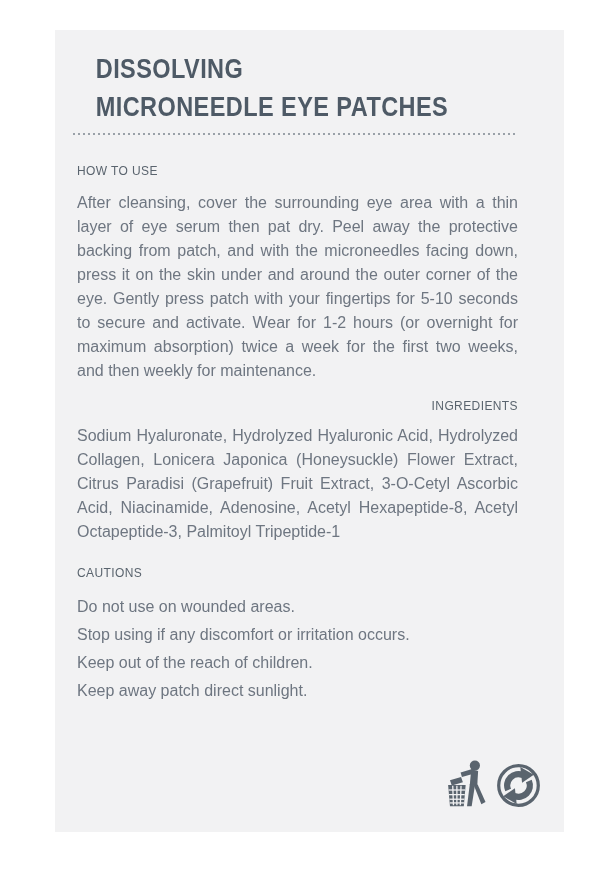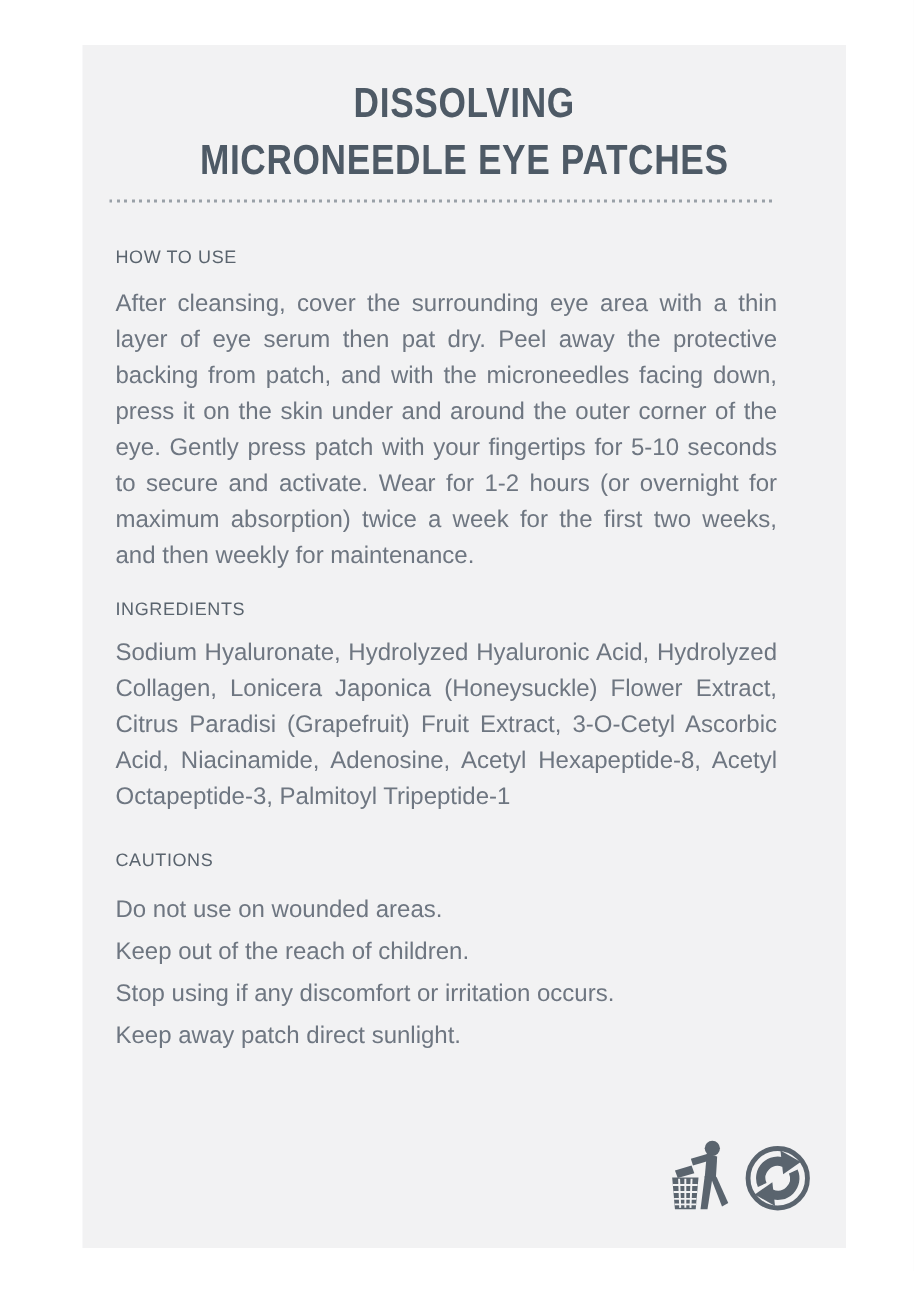--- a/index.html
+++ b/index.html
@@ -20,21 +20,20 @@
   }
   .page { position: relative; width: 609px; height: 871px; background: var(--page_bg); }
   .card {
     position: absolute;
     left: 55px; top: 30px;
     width: 509px; height: 802px;
     background: var(--card_bg);
     padding-top: 20px;
   }
   .title {
-    text-align: center;
     color: var(--title_color);
     font-size: 28px;
     font-weight: bold;
     line-height: 38px;
     letter-spacing: 0.5px;
   }
   .title-line { display: block; transform: scaleX(0.84); transform-origin: 50% 50%; }
   .divider {
     margin: 7px 49px 0 18px;
     height: 2px;
@@ -42,21 +41,21 @@
   }
   .content { margin: 0 46px 0 22px; }
   h2.sec-heading {
     color: var(--heading_color);
     font-size: 12px;
     font-weight: normal;
     letter-spacing: 0.4px;
     line-height: 20px;
   }
   .sec-howtouse h2 { margin-top: 26px; }
-  .sec-ingredients h2 { margin-top: 13px; }
+  .sec-ingredients h2 { margin-top: 13px; text-align: right; }
   .sec-cautions h2 { margin-top: 19px; }
   p.body-just {
     margin-top: 10px;
     color: var(--body_color);
     font-size: 16px;
     line-height: 24px;
     text-align: justify;
   }
   .sec-ingredients p.body-just { margin-top: 8px; }
   .cautions-list { margin-top: 10px; }
@@ -100,22 +99,22 @@
 
       <section class="sec-ingredients">
         <h2 class="sec-heading">INGREDIENTS</h2>
         <p class="body-just">Sodium Hyaluronate, Hydrolyzed Hyaluronic Acid, Hydrolyzed Collagen, Lonicera Japonica (Honeysuckle) Flower Extract, Citrus Paradisi (Grapefruit) Fruit Extract, 3-O-Cetyl Ascorbic Acid, Niacinamide, Adenosine, Acetyl Hexapeptide-8, Acetyl Octapeptide-3, Palmitoyl Tripeptide-1</p>
       </section>
 
       <section class="sec-cautions">
         <h2 class="sec-heading">CAUTIONS</h2>
         <div class="cautions-list">
           <p>Do not use on wounded areas.</p>
+          <p>Stop using if any discomfort or irritation occurs.</p>
           <p>Keep out of the reach of children.</p>
-          <p>Stop using if any discomfort or irritation occurs.</p>
           <p>Keep away patch direct sunlight.</p>
         </div>
       </section>
 
     </div>
 
     <div class="icons-row">
 
       <span class="icon">
         <svg width="41" height="48" viewBox="0 0 44 52" xmlns="http://www.w3.org/2000/svg">

